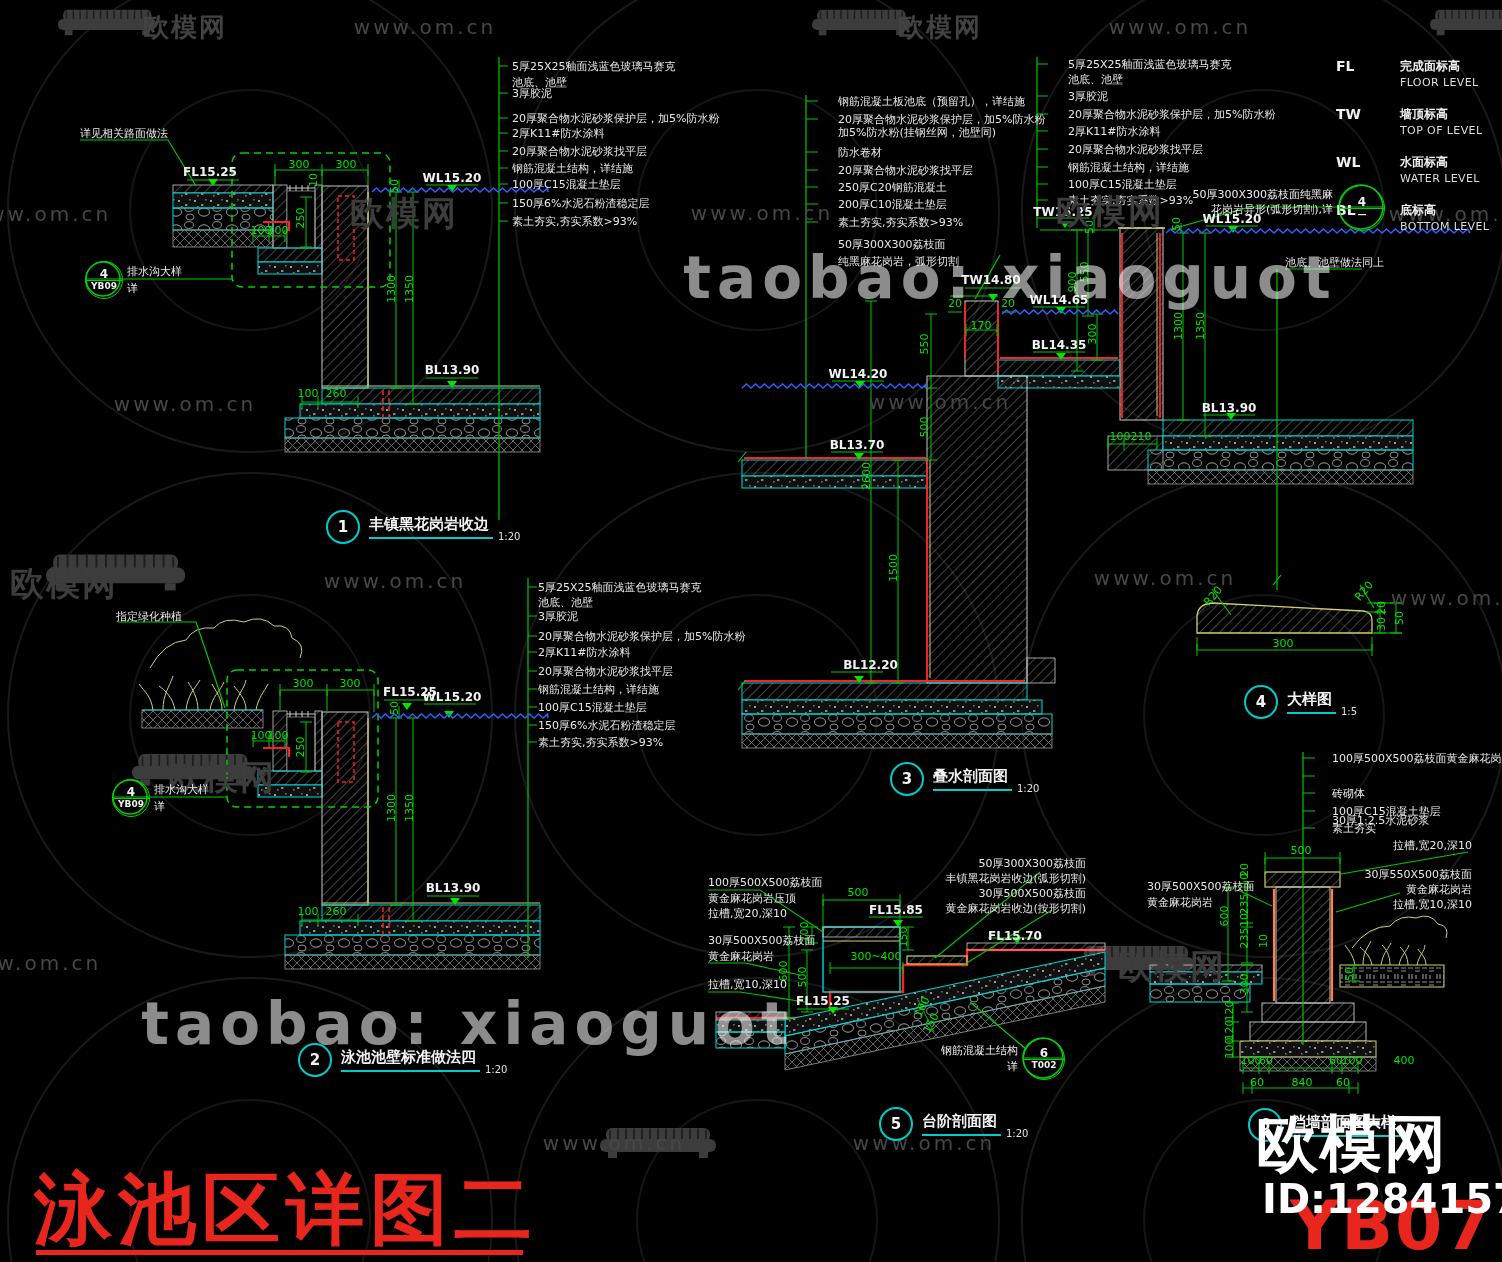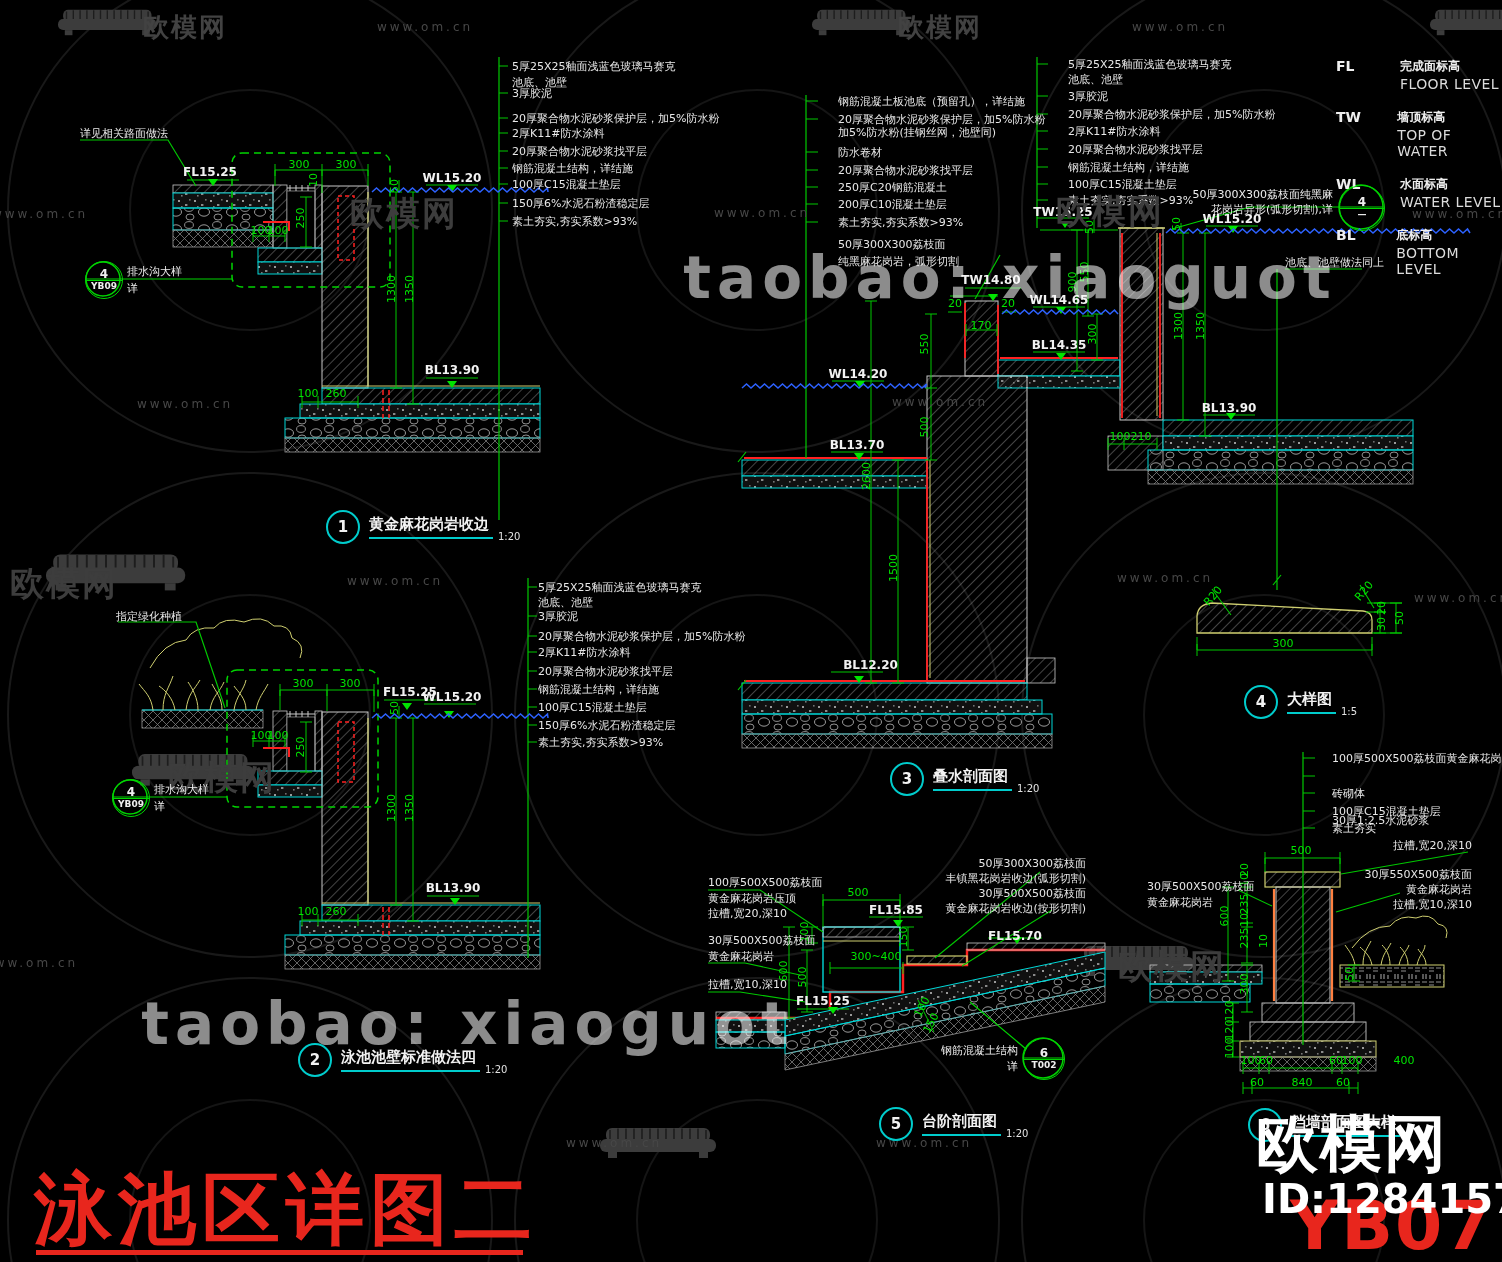--- a/index.html
+++ b/index.html
@@ -10,30 +10,30 @@
   #labels-layer{position:absolute;left:0;top:0;width:100%;height:100%;pointer-events:none;}
   .lb{position:absolute;color:#e8e8e8;font-size:11px;line-height:1;white-space:nowrap;
       transform:translate(-50%,-50%);}
   .lb.l{transform:translate(0,-50%);}
   .lb.r{transform:translate(-100%,-50%);}
   .lb.v{transform:translate(-50%,-50%) rotate(-90deg);}
   .lb.g{color:#00e400;}
   .lb.lvl{font-size:12px;font-weight:bold;color:#f2f2f2;}
   .lb.r50{transform:translate(-50%,-50%) rotate(-50deg);}
   .lb.r62{transform:translate(-50%,-50%) rotate(-62deg);}
-  .lb.wm{color:#474747;font-size:12px;letter-spacing:3px;}
+  .lb.wm{color:#474747;font-size:20px;letter-spacing:3px;}
   .lb.wmo{color:#3d3d3d;font-size:34px;font-weight:bold;letter-spacing:2px;}
   .lb.wmo2{color:#424242;font-size:26px;font-weight:bold;letter-spacing:2px;}
   .lb.wmt{color:rgba(255,255,255,.55);font-size:58px;font-weight:bold;letter-spacing:6px;}
   
   .legend{position:absolute;left:1336px;top:58px;}
   .leg-row{display:flex;align-items:flex-start;margin-bottom:17px;}
   .leg-code{width:64px;color:#efefef;font-size:14px;font-weight:bold;}
   .leg-zh{display:block;color:#efefef;font-size:12px;font-weight:bold;}
-  .leg-en{display:block;color:#dcdcdc;font-size:14px;margin-top:1px;letter-spacing:.4px;}
+  .leg-en{display:block;color:#dcdcdc;font-size:11px;margin-top:1px;letter-spacing:.4px;}
   
   .dtitle{position:absolute;display:flex;align-items:center;}
   .dt-circ{width:30px;height:30px;border:2px solid #00cccc;border-radius:50%;
            color:#f2f2f2;font-size:15px;font-weight:bold;display:flex;align-items:center;
            justify-content:center;flex:none;}
   .dt-text{margin-left:9px;color:#f2f2f2;font-size:15px;font-weight:bold;
            border-bottom:2px solid #00cccc;padding:0 4px 3px 0;white-space:nowrap;}
   .dt-scale{margin-left:5px;color:#e2e2e2;font-size:10px;align-self:flex-end;
             padding-bottom:2px;}
   
@@ -507,42 +507,42 @@
     <span class="leg-code">FL</span>
     <span>
         <span class="leg-zh">完成面标高</span>
     <span class="leg-en">FLOOR LEVEL</span>
       </span>
   </div>
   <div class="leg-row">
     <span class="leg-code">TW</span>
     <span>
         <span class="leg-zh">墙顶标高</span>
-    <span class="leg-en">TOP OF WATER</span>
+    <span class="leg-en">TOP OF LEVEL</span>
       </span>
   </div>
   <div class="leg-row">
     <span class="leg-code">WL</span>
     <span>
         <span class="leg-zh">水面标高</span>
     <span class="leg-en">WATER LEVEL</span>
       </span>
   </div>
   <div class="leg-row">
     <span class="leg-code">BL</span>
     <span>
         <span class="leg-zh">底标高</span>
     <span class="leg-en">BOTTOM LEVEL</span>
       </span>
   </div>
 </div>
 
 <div class="dtitle" style="left:326px;top:510px;">
   <span class="dt-circ">1</span>
-  <span class="dt-text">黄金麻花岗岩收边</span>
+  <span class="dt-text">丰镇黑花岗岩收边</span>
   <span class="dt-scale">1:20</span>
 </div>
 <div class="dtitle" style="left:298px;top:1043px;">
   <span class="dt-circ">2</span>
   <span class="dt-text">泳池池壁标准做法四</span>
   <span class="dt-scale">1:20</span>
 </div>
 <div class="dtitle" style="left:890px;top:762px;">
   <span class="dt-circ">3</span>
   <span class="dt-text">叠水剖面图</span>

